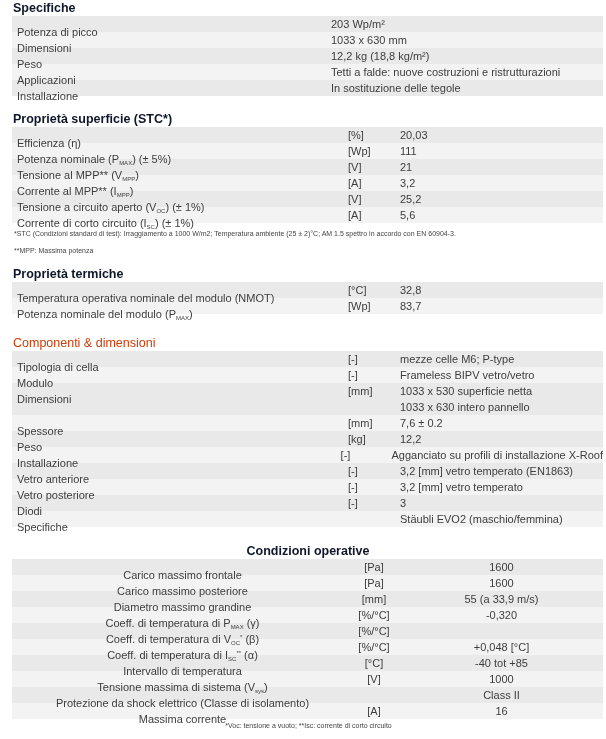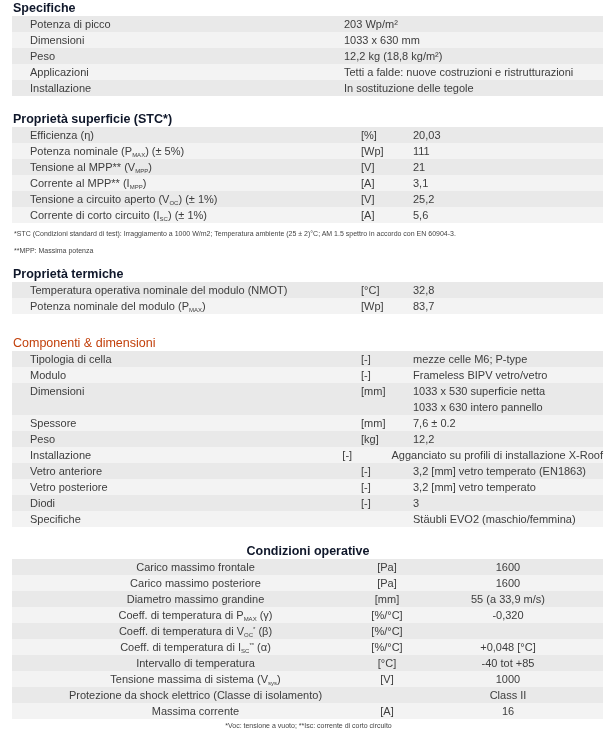--- a/index.html
+++ b/index.html
@@ -6,21 +6,21 @@
   body { width:606px; height:739px; overflow:hidden; position:relative;
          font-family:"Liberation Sans", sans-serif; color:#3a3a3a; }
   .section { position:absolute; left:12px; width:591px; }
   .title { font-weight:bold; font-size:12.5px; color:#0f172a; height:16px; line-height:16px; padding-left:1px; }
   .title.light { font-weight:normal; color:#c2410c; }
   .row { display:flex; height:16px; line-height:16px; font-size:11px; color:#3d3d3d; }
   .row:nth-child(odd) { background:#e9e9e9; }
   .row:nth-child(even) { background:#f3f3f3; }
   .row.tall { height:32px; }
   .row.tall .val { line-height:16px; }
-  .lbl { width:331px; padding-left:18px; white-space:nowrap; }
+  .lbl { width:331px; padding-left:5px; white-space:nowrap;margin-top:8px; }
   .unit { width:52px; white-space:nowrap; }
   .val { flex:1; white-space:nowrap; }
   .spec .lbl { width:314px; }
   sub { font-size:6px; vertical-align:-2px; line-height:0; }
   sup { font-size:6px; vertical-align:4px; line-height:0; }
   .note { font-size:7px; color:#444; height:13px; line-height:13px; padding-left:2px; }
 </style>
 </head>
 <body>
 
@@ -64,21 +64,21 @@
         <span class="val">111</span>
       </div>
     <div class="row">
         <span class="lbl"><span>Tensione al MPP** (V</span><sub>MPP</sub><span>)</span></span>
         <span class="unit">[V]</span>
         <span class="val">21</span>
       </div>
     <div class="row">
         <span class="lbl"><span>Corrente al MPP**  (I</span><sub>MPP</sub><span>)</span></span>
         <span class="unit">[A]</span>
-        <span class="val">3,1</span>
+        <span class="val">3,2</span>
       </div>
     <div class="row">
         <span class="lbl"><span>Tensione a circuito aperto (V</span><sub>OC</sub><span>) (± 1%)</span></span>
         <span class="unit">[V]</span>
         <span class="val">25,2</span>
       </div>
     <div class="row">
         <span class="lbl"><span>Corrente di corto circuito (I</span><sub>SC</sub><span>) (± 1%)</span></span>
         <span class="unit">[A]</span>
         <span class="val">5,6</span>

